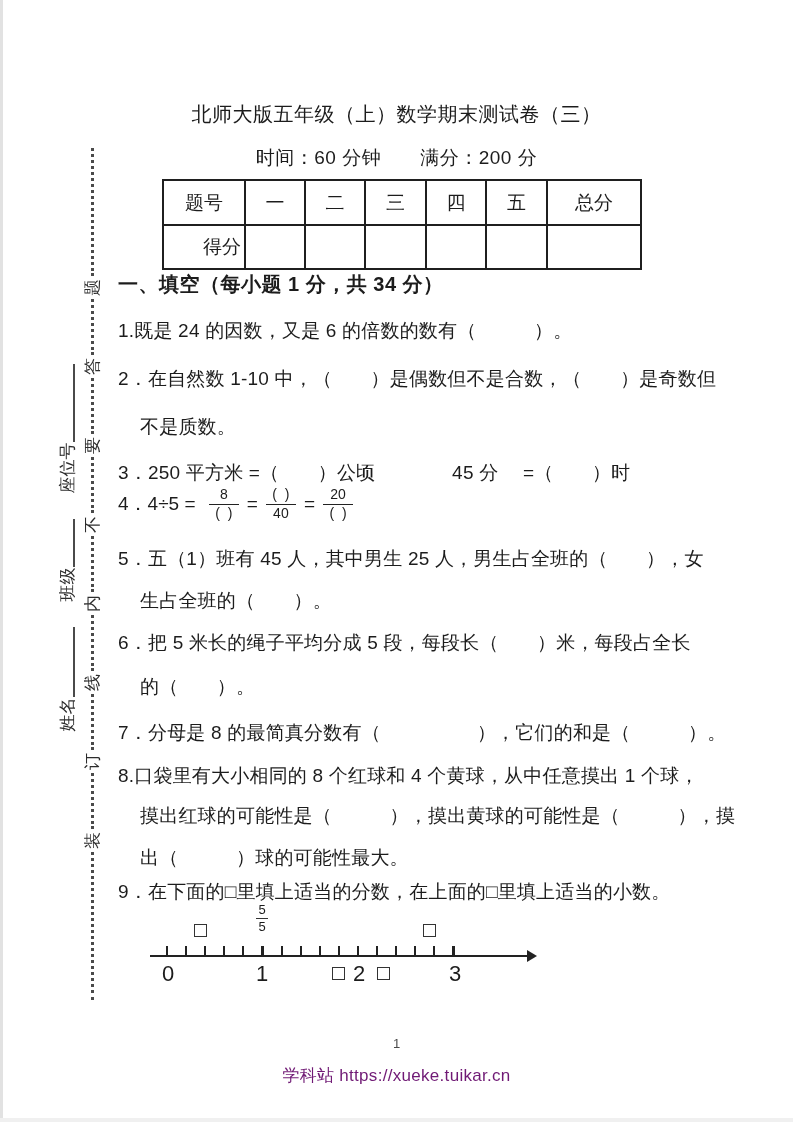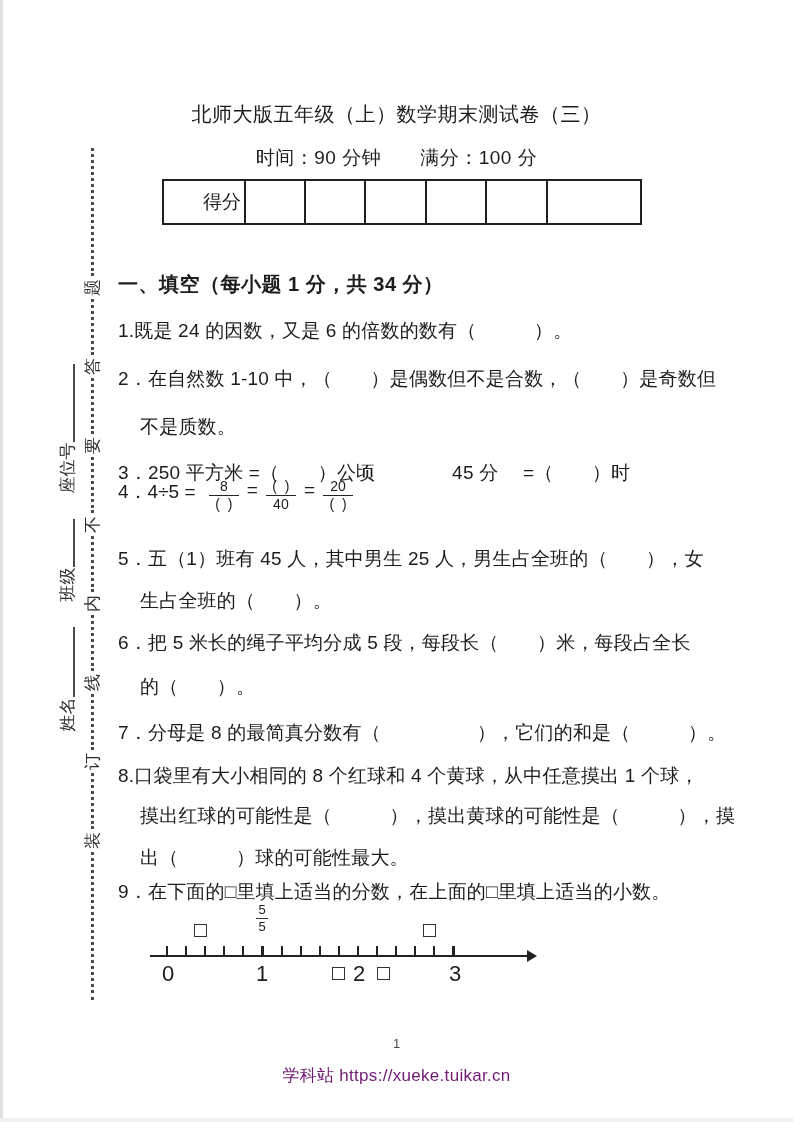--- a/index.html
+++ b/index.html
@@ -23,21 +23,21 @@
   table.score tr:first-child td{height:43px;}
   table.score tr:last-child td{height:42px;padding-left:36px;}
 
   
   .heading{left:118px;top:271px;font-size:20px;font-weight:bold;letter-spacing:.5px;}
   .q{font-size:19px;white-space:nowrap;letter-spacing:.2px;}
   .ind{left:140px;}
   .noind{left:118px;}
 
   
-  .q4row{left:118px;top:479px;height:50px;display:flex;align-items:flex-start;font-size:19px;white-space:pre;}
+  .q4row{left:118px;top:479px;height:50px;display:flex;align-items:center;font-size:19px;white-space:pre;}
   .frac{display:inline-flex;flex-direction:column;align-items:center;margin:0 8px;font-size:14px;line-height:1.1;}
   .frac .bar{width:100%;min-width:30px;border-top:1.5px solid #222;margin:1px 0;}
 
   
   .nl{left:150px;top:903px;width:420px;height:97px;}
   .nl .axis{position:absolute;left:0;top:52px;width:378px;height:2px;background:#222;}
   .nl .arrow{position:absolute;left:377px;top:47px;width:0;height:0;
     border-left:10px solid #222;border-top:6px solid transparent;border-bottom:6px solid transparent;}
   .nl .ticks{position:absolute;left:16px;top:43px;width:290px;height:10px;
     background:repeating-linear-gradient(to right,#222 0 2px,transparent 2px 19.1px);}
@@ -104,33 +104,42 @@
 <div class="abs idlabels">
   <span>姓名</span>
   <span class="u u1"></span>
   <span>班级</span>
   <span class="u u2"></span>
   <span>座位号</span>
   <span class="u u3"></span>
 </div>
 
 <div class="abs centered title">北师大版五年级（上）数学期末测试卷（三）</div>
-<div class="abs centered subtitle">时间：90 分钟　　满分：100 分</div>
+<div class="abs centered subtitle">时间：60 分钟　　满分：200 分</div>
 
 <table class="score">
   <colgroup>
     <col style="width:82px">
       <col style="width:60px">
       <col style="width:60px">
     <col style="width:61px">
       <col style="width:60px">
       <col style="width:61px">
     <col style="width:94px">
   </colgroup>
   <tbody>
+      <tr>
+    <td>题号</td>
+    <td>一</td>
+    <td>二</td>
+    <td>三</td>
+    <td>四</td>
+    <td>五</td>
+    <td>总分</td>
+  </tr>
   <tr>
     <td>得分</td>
     <td></td>
     <td></td>
     <td></td>
     <td></td>
     <td></td>
     <td></td>
   </tr>
 </tbody>

